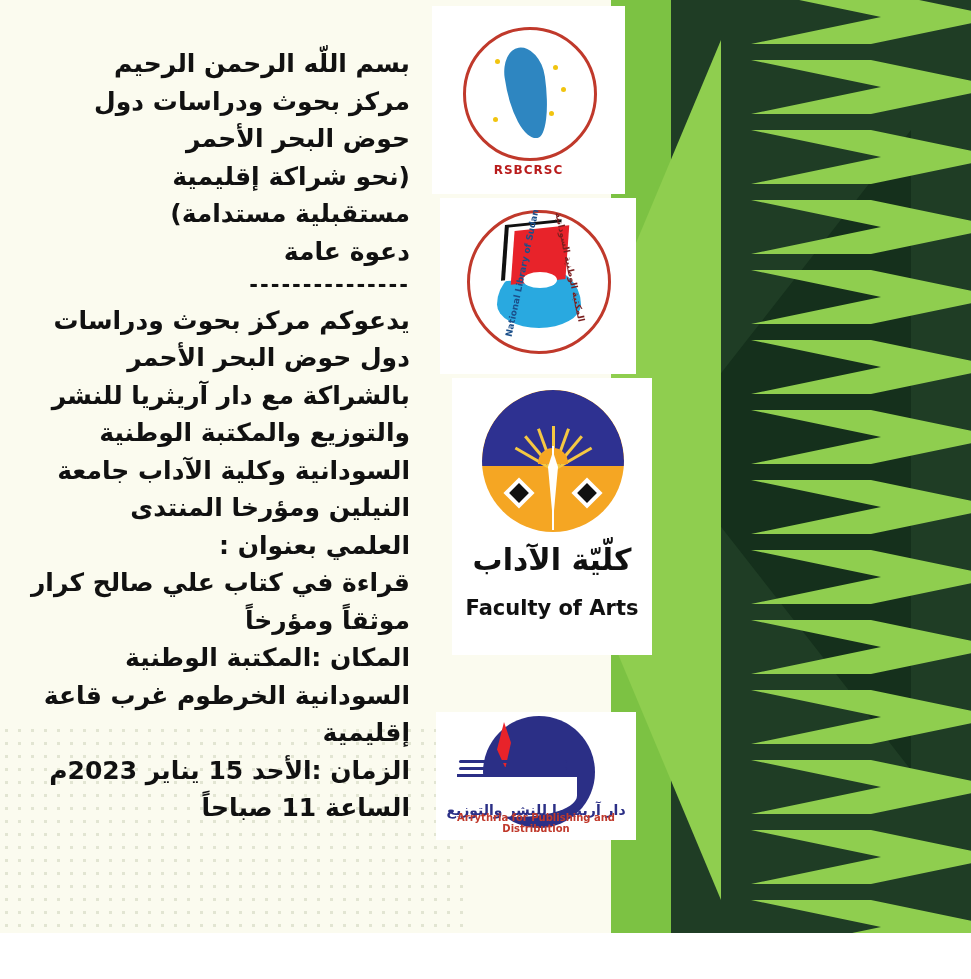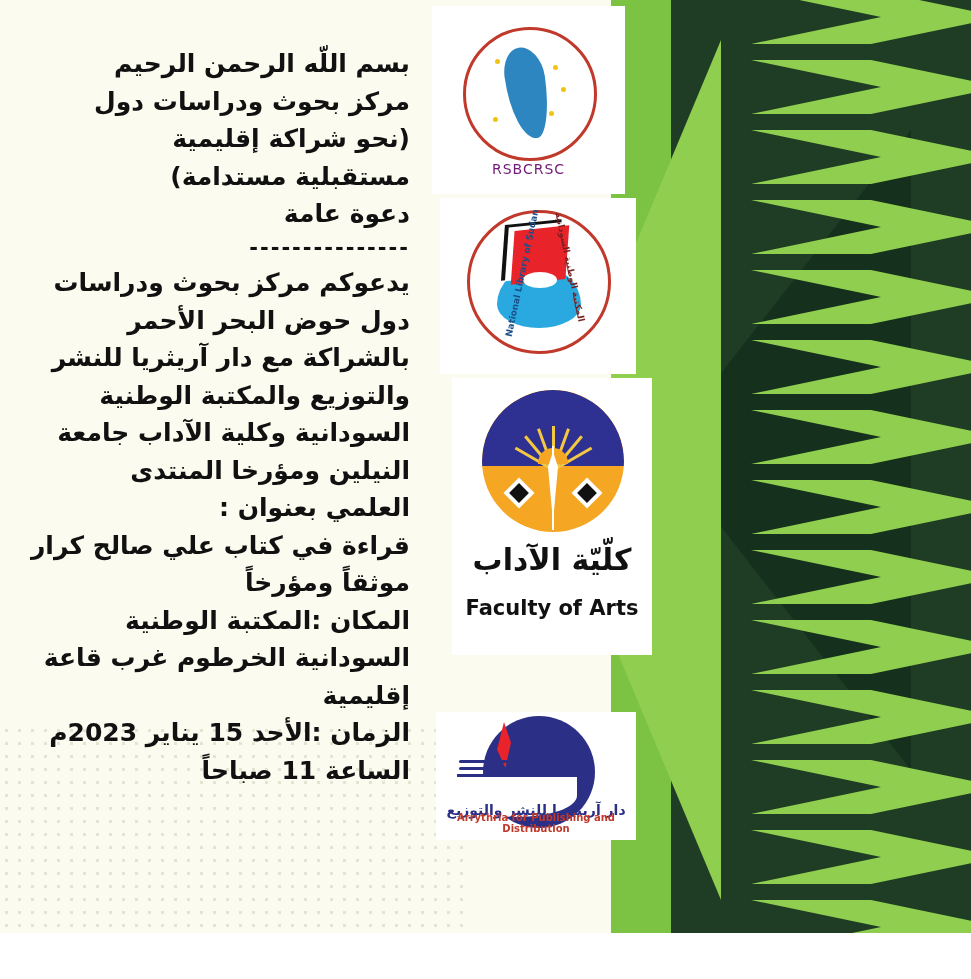--- a/index.html
+++ b/index.html
@@ -113,21 +113,21 @@
   }
   .rs-sea{
     position:absolute;left:58px;top:22px;width:40px;height:92px;
     background:#2e86c1;
     border-radius:45% 55% 40% 60% / 30% 35% 65% 70%;
     transform:rotate(-8deg);
   }
   .rs-star{position:absolute;width:5px;height:5px;background:#f1c40f;border-radius:50%;}
   .rs-label{
     position:absolute;left:0;right:0;bottom:-2px;text-align:center;
-    font-size:14px;font-weight:normal;color:#701a75;letter-spacing:1px;
+    font-size:12px;font-weight:bold;color:#b91c1c;letter-spacing:1px;
   }
 
   
   .nl-wrap{position:relative;width:175px;height:160px;}
   .nl-ring{
     position:absolute;left:16px;top:4px;width:144px;height:144px;
     border-radius:50%;border:3px solid #c0392b;box-sizing:border-box;
   }
   .nl-blue{
     position:absolute;left:46px;top:60px;width:84px;height:62px;
@@ -261,20 +261,21 @@
 
     <div class="diag" style="left:10px;top:-140px;width:28px;height:340px;"></div>
     <div class="diag" style="left:60px;top:-160px;width:28px;height:340px;"></div>
   </div>
 
   <div class="dots"></div>
 
   <div class="text-col">
     <p>بسم اللّه الرحمن الرحيم</p>
     <p>مركز بحوث ودراسات دول</p>
+    <p>حوض البحر الأحمر</p>
     <p>(نحو شراكة إقليمية</p>
     <p>مستقبلية مستدامة)</p>
     <p>دعوة عامة</p>
 
     <p class="divider">---------------</p>
 
     <p>يدعوكم مركز بحوث ودراسات</p>
     <p>دول حوض البحر الأحمر</p>
     <p>بالشراكة مع دار آريثريا للنشر</p>
     <p>والتوزيع والمكتبة الوطنية</p>

